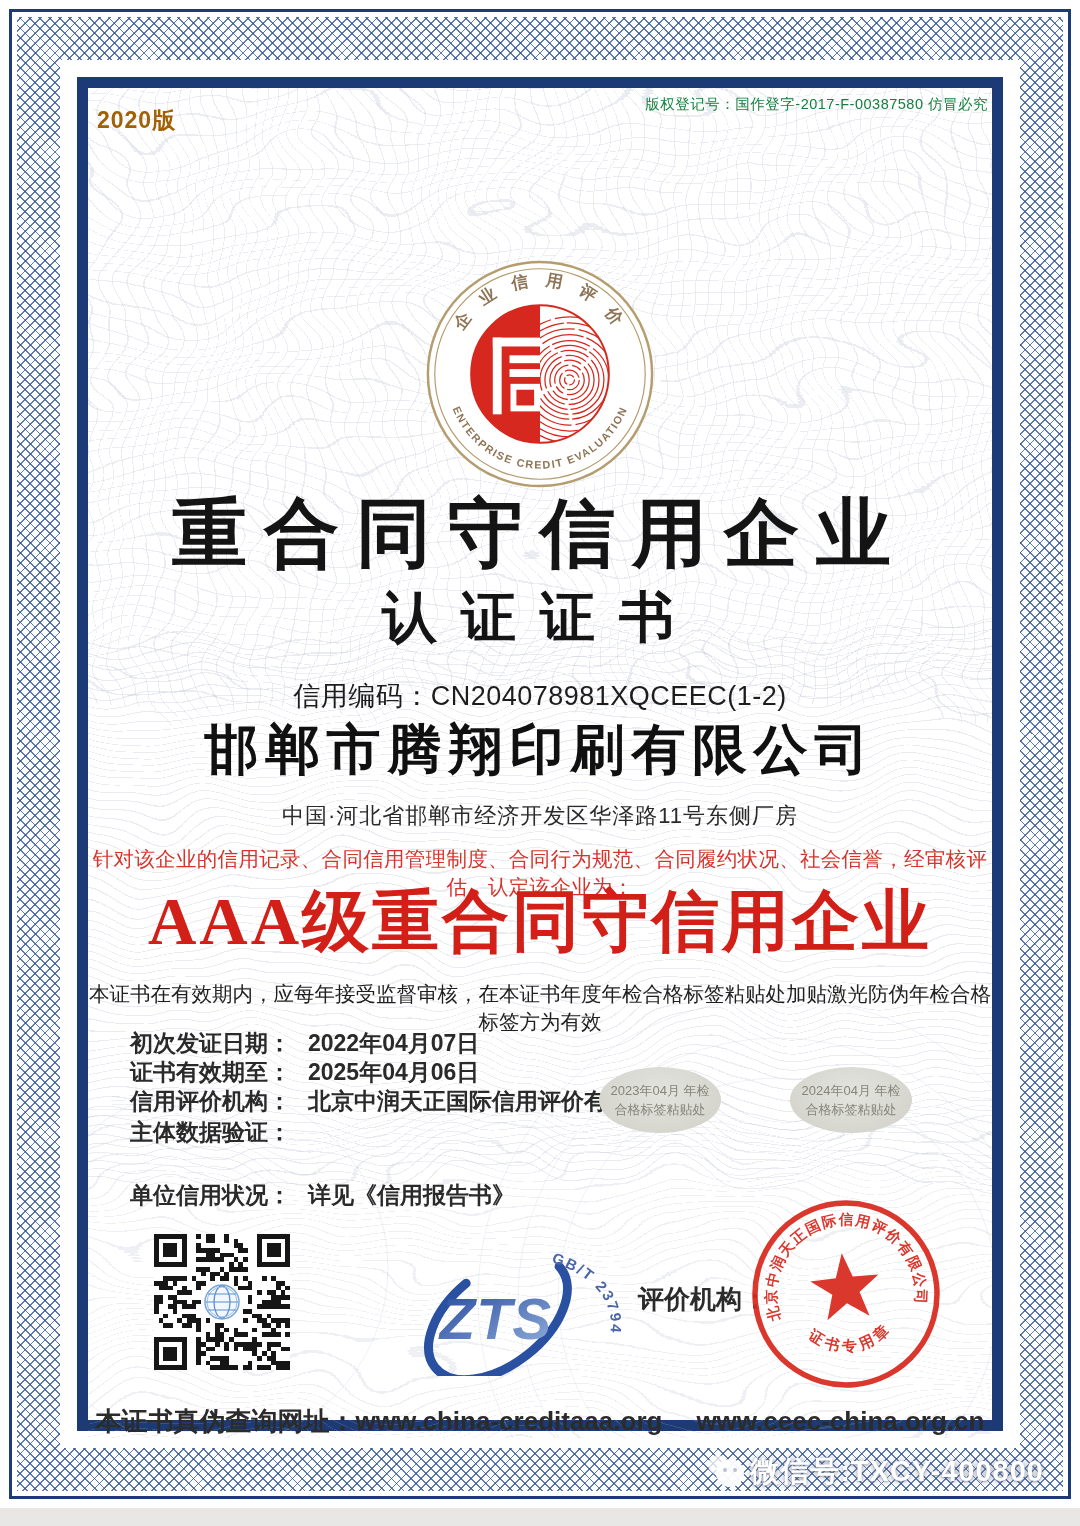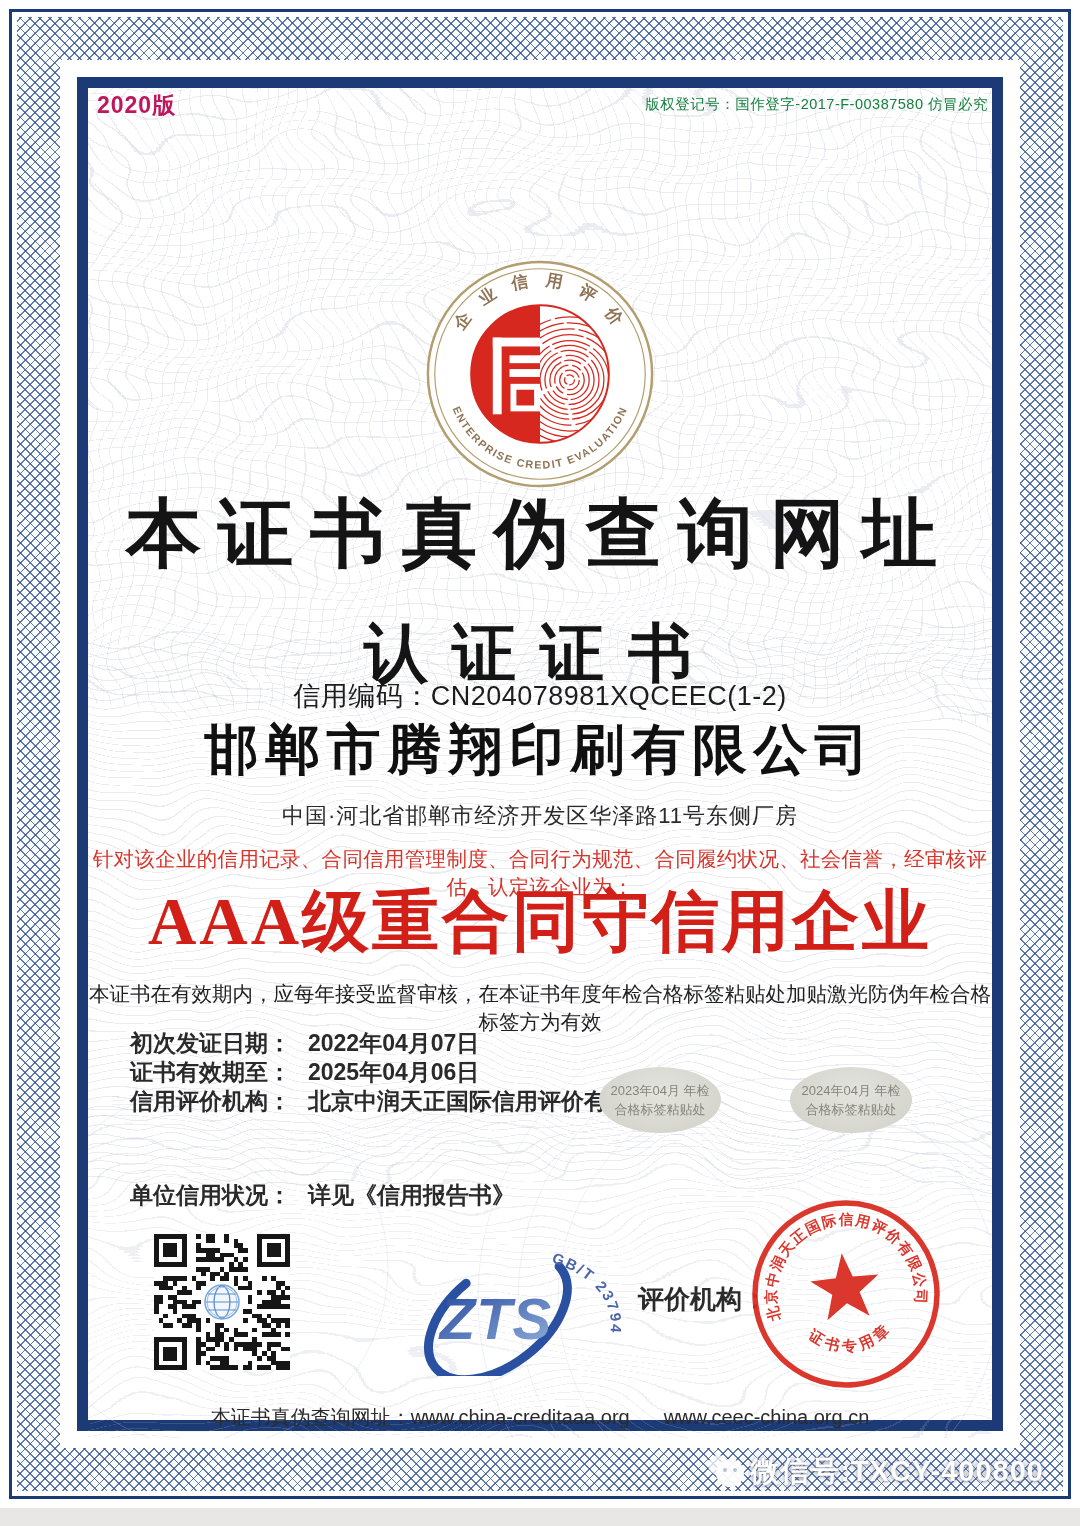--- a/index.html
+++ b/index.html
@@ -18,29 +18,29 @@
   .lattice-mask{position:absolute;inset:60px;background:#fff;}
   .panel{position:absolute;inset:77px;border:11px solid #1c3b76;background:#fff;}
 
   .bg-guilloche{position:absolute;left:88px;top:88px;z-index:1;pointer-events:none;}
 
   .content{position:absolute;inset:0;z-index:5;}
   .abs{position:absolute;}
   .ctr{left:88px;right:88px;text-align:center;}
 
   
-  .edition{left:97px;top:90px;font-size:23px;font-weight:600;color:#be185d;letter-spacing:1px;}
+  .edition{left:97px;top:105px;font-size:23px;font-weight:600;color:#a16207;letter-spacing:1px;}
   .copyright{right:92px;top:95px;font-size:14.5px;font-weight:500;color:#15803d;letter-spacing:.5px;}
 
   
   .emblem{left:422px;top:256px;width:236px;height:236px;}
 
   
   .title1{top:484px;font-size:75px;font-weight:900;color:#141414;letter-spacing:17px;}
-  .title2{top:610px;font-size:64px;font-weight:900;color:#141414;letter-spacing:24px;}
+  .title2{top:581px;font-size:55px;font-weight:900;color:#141414;letter-spacing:24px;}
   .credit{top:678px;font-size:27px;font-weight:500;color:#1d1d1d;letter-spacing:.5px;}
   .company{top:714px;font-size:54px;font-weight:900;color:#101010;letter-spacing:7px;}
   .address{top:801px;font-size:22px;font-weight:500;color:#2a2a2a;letter-spacing:1px;}
   .intro{top:845px;font-size:20.5px;font-weight:500;color:#d5352c;letter-spacing:.3px;}
   .rating{top:876px;font-size:67px;font-weight:700;color:#d21f17;
           font-family:"Liberation Serif","DejaVu Serif",serif;letter-spacing:3px;}
   .note{top:980px;font-size:20.5px;font-weight:500;color:#1f1f1f;}
 
   
   .drow{position:absolute;left:130px;display:flex;font-size:23px;font-weight:600;color:#2a2a2a;line-height:30px;}
@@ -50,21 +50,21 @@
     text-align:center;padding-top:0;display:flex;flex-direction:column;justify-content:center;
     font-family:Liberation Sans, sans-serif;font-size:13px;color:#85857b;line-height:19px;}
 
   
   .qr-box{left:154px;top:1234px;width:136px;height:136px;}
   .qr-box svg{display:block;}
   .qr-globe{position:absolute;left:50px;top:50px;width:36px;height:36px;}
   .zts{left:406px;top:1246px;width:215px;height:130px;}
   .agency-label{left:638px;top:1282px;font-size:26px;font-weight:600;color:#2b2b2b;}
   .agency-seal{left:746px;top:1194px;width:200px;height:200px;transform:rotate(-6deg);opacity:.93;}
-  .footer{top:1404px;font-size:20px;font-weight:400;color:#2b2b2b;}
+  .footer{top:1404px;font-size:26px;font-weight:700;color:#2b2b2b;}
   .footer .gap{display:inline-block;width:34px;}
 
   
   .watermark{right:36px;top:1452px;z-index:50;display:flex;align-items:center;gap:0;
     color:#fff;font-size:29px;font-weight:600;letter-spacing:1px;
     text-shadow:0 0 6px rgba(110,120,140,.65), 0 1px 2px rgba(90,100,120,.5);}
 </style>
 </head>
 <body>
 
@@ -149,21 +149,21 @@
         <path d="M120,50 A70,70 0 0 0 120,190 Z" fill="#d6281e"></path>
         <g fill="#ffffff">
           <rect x="72" y="83" width="48" height="9"></rect>
           <rect x="72" y="83" width="9" height="78"></rect>
           <rect x="89" y="101" width="31" height="8"></rect>
           <rect x="89" y="115" width="31" height="8"></rect>
           <rect x="93" y="133" width="24" height="22" fill="none" stroke="#ffffff" stroke-width="6"></rect>
         </g>
       </svg>
 
-      <div class="abs ctr title1">本证书真伪查询网址</div>
+      <div class="abs ctr title1">重合同守信用企业</div>
       <div class="abs ctr title2">认证证书</div>
 
       <div class="abs ctr credit"><span>信用编码：</span><span>CN204078981XQCEEC(1-2)</span></div>
 
       <div class="abs ctr company">邯郸市腾翔印刷有限公司</div>
       <div class="abs ctr address">中国·河北省邯郸市经济开发区华泽路11号东侧厂房</div>
 
       <div class="abs ctr intro">针对该企业的信用记录、合同信用管理制度、合同行为规范、合同履约状况、社会信誉，经审核评估，认定该企业为：</div>
       <div class="abs ctr rating">AAA级重合同守信用企业</div>
       <div class="abs ctr note">本证书在有效期内，应每年接受监督审核，在本证书年度年检合格标签粘贴处加贴激光防伪年检合格标签方为有效</div>
@@ -174,20 +174,21 @@
       </div>
       <div class="drow" style="top:1057px">
         <span class="dlabel">证书有效期至：</span>
         <span class="dval">2025年04月06日</span>
       </div>
       <div class="drow" style="top:1086px">
         <span class="dlabel">信用评价机构：</span>
         <span class="dval">北京中润天正国际信用评价有限公司</span>
       </div>
       <div class="drow" style="top:1117px">
+        <span class="dlabel">主体数据验证：</span>
       </div>
       <div class="drow" style="top:1180px">
         <span class="dlabel">单位信用状况：</span>
         <span class="dval">详见《信用报告书》</span>
       </div>
 
       <div class="sticker" style="left:599px;top:1067px">
         <div>2023年04月 年检</div>
         <div>合格标签粘贴处</div>
       </div>

